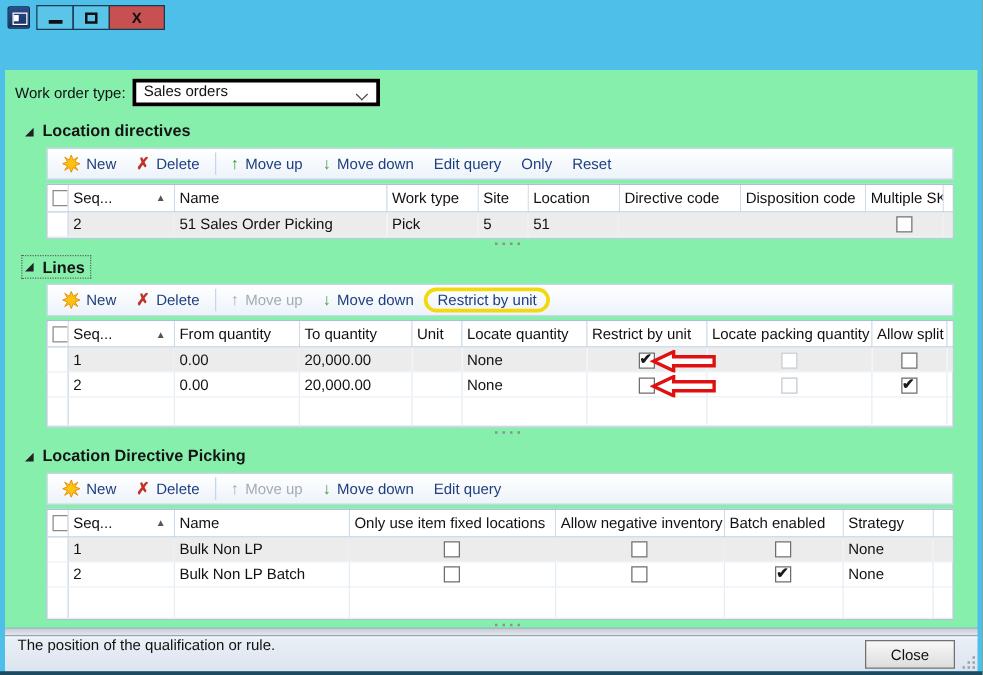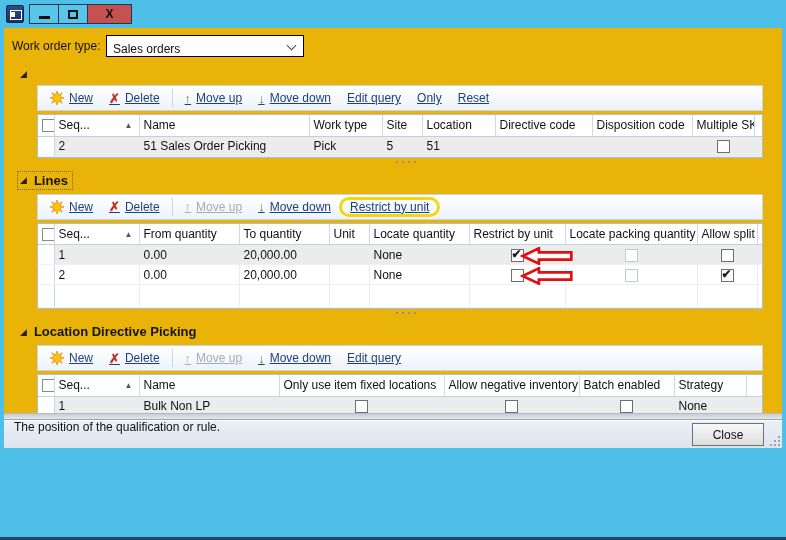--- a/index.html
+++ b/index.html
@@ -36,38 +36,38 @@
     display:flex; align-items:center; gap:8px; box-shadow:inset 0 1px 0 rgba(255,255,255,.45); cursor:default; }
   .file-caret{ font-size:8px; line-height:1; }
   .menubar-right{ margin-left:auto; display:flex; align-items:center; gap:8px; }
   .layout-icon{ width:17px; height:15px; border:1px solid #8A96A4; background:#F8FAFC; position:relative; }
   .layout-icon::after{ content:""; position:absolute; left:1px; bottom:1px; width:7px; height:7px; background:#5A6E84; }
   .help-icon{ width:17px; height:17px; border-radius:50%; border:1px solid #7A8794;
     background:radial-gradient(circle at 35% 30%, #8FB4E8, #2B5FB0); color:#fff;
     font-size:11px; font-weight:bold; display:flex; align-items:center; justify-content:center; }
 
   
-  .content{ background:#eab308; height:385px; padding:6px 0 0 8px; position:relative; overflow:hidden; }
+  .content{ background:#86efac; height:446px; padding:6px 0 0 8px; position:relative; overflow:hidden;margin-top:28px; }
 
   .worktype-row{ display:flex; align-items:center; height:24px; margin-bottom:4px; }
   .worktype-label{ font-size:12px; color:#111; width:94px; }
-  .fake-select{ width:198px; height:22px; border:1px solid #000000; display:flex; align-items:flex-end;
+  .fake-select{ width:198px; height:22px; border:3px solid #000000; display:flex; align-items:flex-start;
     padding:0 6px; font-size:12px; color:#111; position:relative; background:#fff; cursor:default; }
   .fake-select .chev{ position:absolute; right:8px; top:6px; width:7px; height:7px;
     border-right:1.6px solid #4A4A4A; border-bottom:1.6px solid #4A4A4A; transform:rotate(45deg); }
 
   .section-head{ display:inline-flex; align-items:center; gap:7px; margin:6px 0 3px 6px;
     font-size:13px; font-weight:bold; color:#151515; padding:1px 4px 1px 2px; cursor:default; }
   .section-head.focused{ outline:1px dotted #666; }
   .expander{ font-size:9px; color:#222; font-weight:normal; }
 
   .toolbar{ margin:2px 19px 0 25px; height:26px; border:1px solid #C6D6E6;
     background:linear-gradient(#FFFFFF,#EDF3FA); display:flex; align-items:center; padding:0 4px; }
-  .tb-item{ display:flex; align-items:center; gap:5px; padding:2px 8px; font-size:12px;
-    color:#1E3F7F; white-space:nowrap; cursor:default;text-decoration:underline; }
+  .tb-item{ display:flex; align-items:flex-start; gap:5px; padding:2px 8px; font-size:12px;
+    color:#1E3F7F; white-space:nowrap; cursor:default; }
   .tb-item.disabled{ color:#A6ACB4; }
   .tb-item.disabled .arrow-ic{ color:#A8AEB6; }
   .tb-sep{ width:1px; height:18px; background:#C6D6E6; margin:0 4px; }
   .del-ic{ color:#C13327; font-weight:bold; font-size:13px; line-height:1; }
   .arrow-ic{ color:#3F9C35; font-weight:bold; font-size:13px; line-height:1; }
   .annot-circle{ border:3px solid #F2D90E; border-radius:12px; padding:0 8px; margin:-2px 0; }
 
   
   .grid{ margin:3px 19px 0 25px; border:1px solid #ABC0D4; position:relative; background:#fff; }
   table{ width:100%; border-collapse:collapse; table-layout:fixed; }
@@ -137,20 +137,21 @@
       <span class="worktype-label">Work order type:</span>
       <div class="fake-select">
         <span>Sales orders</span>
         <span class="chev"></span>
       </div>
     </div>
 
     
     <div class="section-head">
       <span class="expander">◢</span>
+      <span>Location directives</span>
     </div>
 
     <div class="toolbar">
       <span class="tb-item">
         <svg width="14" height="14" viewBox="0 0 16 16">
             <path d="M8 0 L9.8 4.6 L14 2 L11.4 6.2 L16 8 L11.4 9.8 L14 14 L9.8 11.4 L8 16 L6.2 11.4 L2 14 L4.6 9.8 L0 8 L4.6 6.2 L2 2 L6.2 4.6 Z" fill="#FFC20E" stroke="#E08A00" stroke-width="0.8"></path>
           </svg>
         <span>New</span>
       </span>
       <span class="tb-item">

